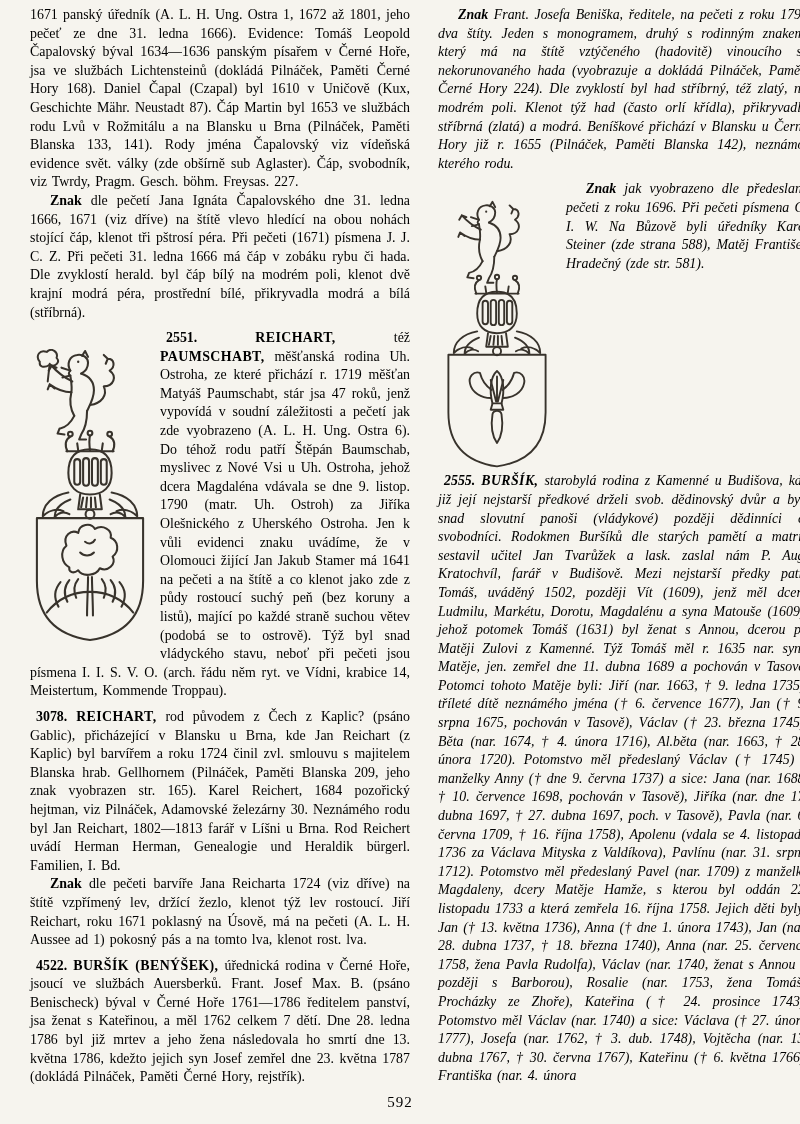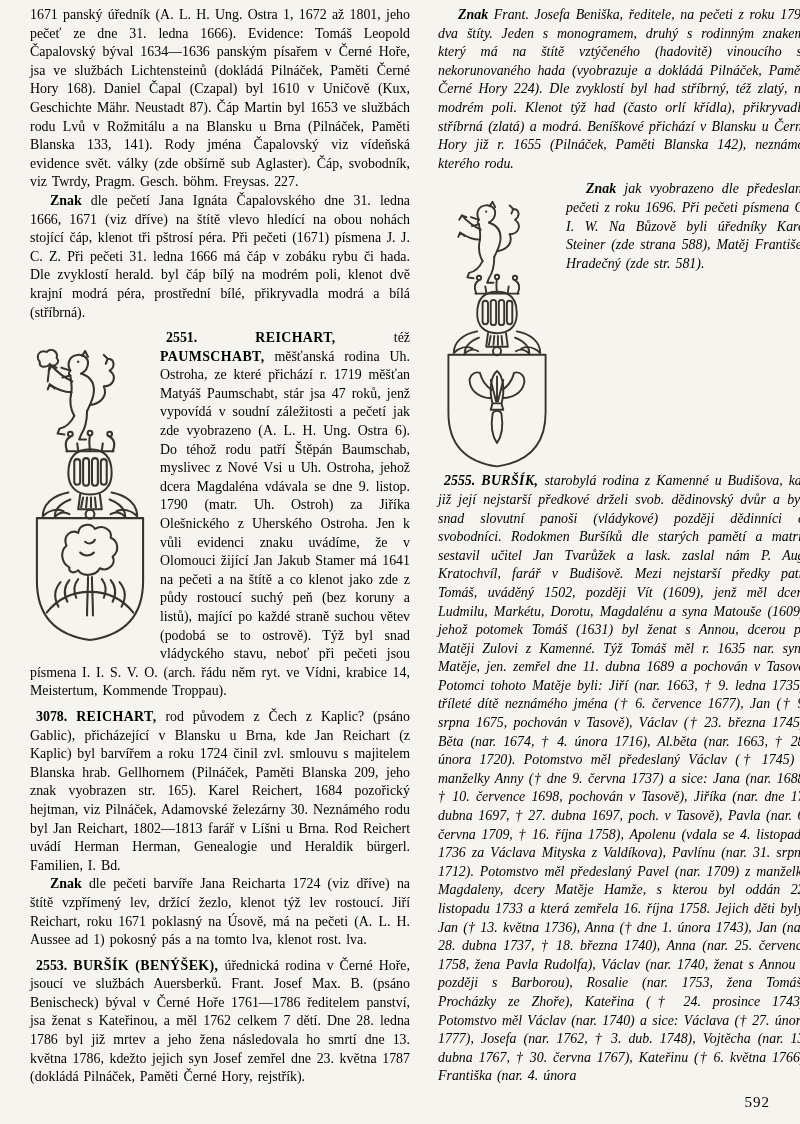--- a/index.html
+++ b/index.html
@@ -22,21 +22,21 @@
   .entry-clear{clear:left;}
   .entry-p{text-indent:6px;}
   b.num,b.caps{font-weight:bold;}
   b.caps{letter-spacing:.4px;}
   b.lead{font-weight:bold;}
   .arms{float:left;margin:20px 10px 2px 0;}
   .arms-baumschab{width:120px;height:295px;}
   .arms-valik{width:118px;height:270px;}
   .folio{
     position:absolute;left:30px;width:740px;bottom:12px;
-    text-align:right;font-size:15px;letter-spacing:1px;
+    text-align:center;font-size:15px;letter-spacing:1px;
   }
   .defs-hidden{position:absolute;width:0;height:0;overflow:hidden;}
 </style>
 </head>
 <body>
 
 <svg class="defs-hidden" aria-hidden="true">
   <defs>
     <g id="achv" stroke="#38332c" fill="none" stroke-width="2.1" stroke-linecap="round" stroke-linejoin="round">
 
@@ -129,21 +129,21 @@
 
     <div class="entry entry-clear">
       <p class="para entry-p"><b class="num">3078.</b>
         <b class="caps">REICHART,</b>
         <span>rod původem z Čech z Kaplic? (psáno Gablic), přicházející v Blansku u Brna, kde Jan Reichart (z Kaplic) byl barvířem a roku 1724 činil zvl. smlouvu s majitelem Blanska hrab. Gellhornem (Pilnáček, Paměti Blanska 209, jeho znak vyobrazen str. 165). Karel Reichert, 1684 pozořický hejtman, viz Pilnáček, Adamovské železárny 30. Neznámého rodu byl Jan Reichart, 1802—1813 farář v Líšni u Brna. Rod Reichert uvádí Herman Herman, Genealogie und Heraldik bürgerl. Familien, I. Bd.</span></p>
     </div>
 
     <p class="para indent"><b class="lead">Znak</b><span> dle pečeti barvíře Jana Reicharta 1724 (viz dříve) na štítě vzpřímený lev, držící žezlo, klenot týž lev rostoucí. Jiří Reichart, roku 1671 poklasný na Úsově, má na pečeti (A. L. H. Aussee ad 1) pokosný pás a na tomto lva, klenot rost. lva.</span></p>
 
     <div class="entry">
-      <p class="para entry-p"><b class="num">2553.</b>
+      <p class="para entry-p"><b class="num">4522.</b>
         <b class="caps">BURŠÍK (BENÝŠEK),</b>
         <span>úřednická rodina v Černé Hoře, jsoucí ve službách Auersberků. Frant. Josef Max. B. (psáno Benischeck) býval v Černé Hoře 1761—1786 ředitelem panství, jsa ženat s Kateřinou, a měl 1762 celkem 7 dětí. Dne 28. ledna 1786 byl již mrtev a jeho žena následovala ho smrtí dne 13. května 1786, kdežto jejich syn Josef zemřel dne 23. května 1787 (dokládá Pilnáček, Paměti Černé Hory, rejstřík).</span></p>
     </div>
 
   </div>
 
   <div class="col col-right">
 
     <p class="para indent"><b class="lead">Znak</b><span> Frant. Josefa Beniška, ředitele, na pečeti z roku 1799 dva štíty. Jeden s monogramem, druhý s rodinným znakem, který má na štítě vztýčeného (hadovitě) vinoucího se nekorunovaného hada (vyobrazuje a dokládá Pilnáček, Paměti Černé Hory 224). Dle zvyklostí byl had stříbrný, též zlatý, na modrém poli. Klenot týž had (často orlí křídla), přikryvadla stříbrná (zlatá) a modrá. Beníškové přichází v Blansku u Černé Hory již r. 1655 (Pilnáček, Paměti Blanska 142), neznámo, kterého rodu.</span></p>
 

